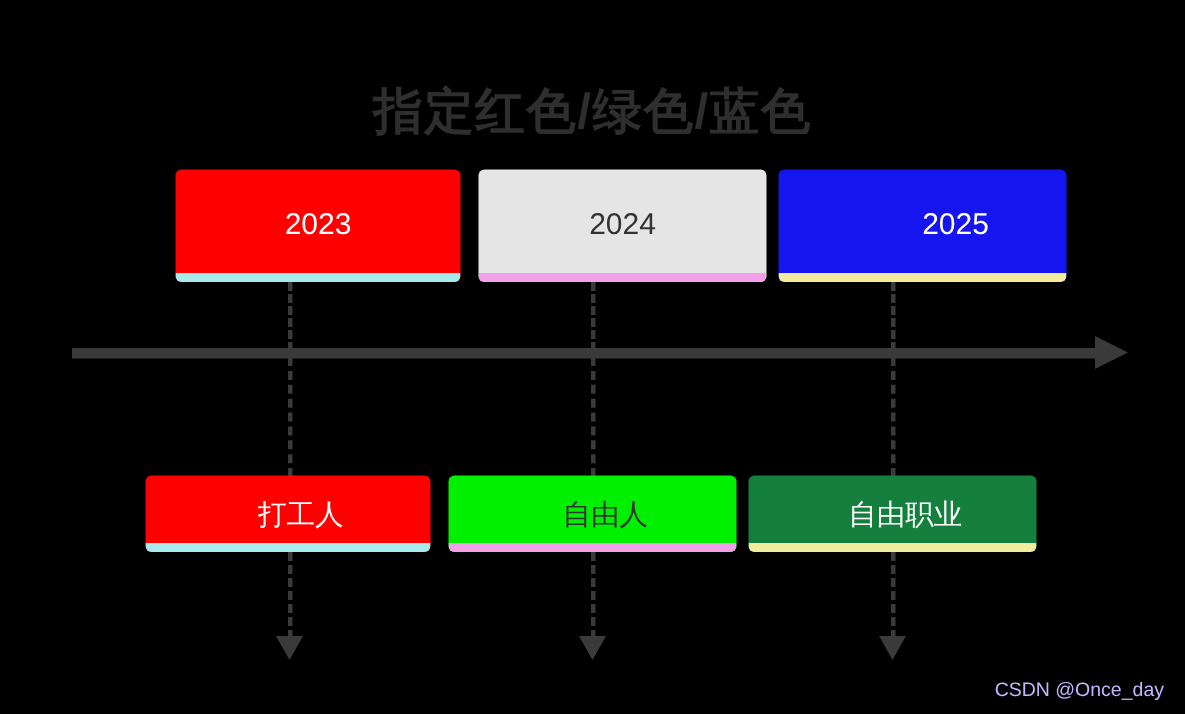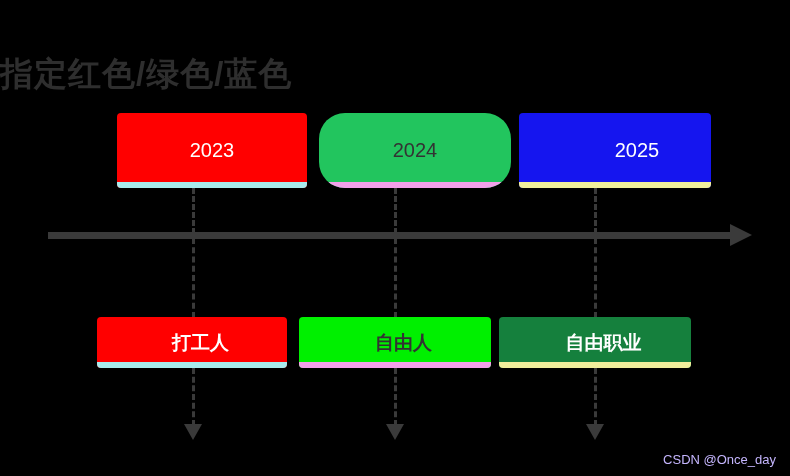--- a/index.html
+++ b/index.html
@@ -17,21 +17,21 @@
     background: #000000;
     overflow: hidden;
   }
 
   
   #title {
     position: absolute;
     left: 0;
     top: 52px;
     width: 790px;
-    text-align: left;
+    text-align: center;
     font-size: 33px;
     font-weight: bold;
     color: #2e2e2e;
     letter-spacing: 1px;
     white-space: nowrap;
     user-select: none;
   }
 
   
   #axis-line {
@@ -92,21 +92,21 @@
   }
   .card .accent-bar {
     position: absolute;
     left: 0;
     right: 0;
     bottom: 0;
     height: 6px;
   }
 
   .row-top .card-label  { font-size: 20px; font-weight: normal; }
-  .row-bot .card-label  { font-size: 19px; font-weight: bold; padding-left: 17px; }
+  .row-bot .card-label  { font-size: 19px; font-weight: normal; padding-left: 17px; }
 
   
   .row-top { top: 113px; height: 75px; margin-left: 20px; }
   
   .row-bot { top: 317px; height: 51px; }
 
   .col-1 { left: 97px;  width: 190px; }
   .col-2 { left: 299px; width: 192px; }
   .col-3 { left: 499px; width: 192px; }
 
@@ -145,21 +145,21 @@
 
   <div class="down-arrow" style="left: 184px; border-top-color: rgb(58, 58, 58);"></div>
   <div class="down-arrow" style="left: 386px; border-top-color: rgb(58, 58, 58);"></div>
   <div class="down-arrow" style="left: 586px; border-top-color: rgb(58, 58, 58);"></div>
 
   <div class="card row-top col-1" style="background: rgb(255, 0, 0);">
     <span class="card-label" style="color: rgb(255, 255, 255);">2023</span>
     <span class="accent-bar" style="background: rgb(168, 235, 237);"></span>
   </div>
 
-  <div class="card row-top col-2" style="background: #22c55e; border-radius: 26px;">
+  <div class="card row-top col-2" style="background: #e5e5e5;">
     <span class="card-label" style="color: rgb(51, 51, 51);">2024</span>
     <span class="accent-bar" style="background: rgb(243, 160, 234);"></span>
   </div>
 
   <div class="card row-top col-3" style="background: rgb(21, 21, 239);">
     <span class="card-label" style="color: rgb(255, 255, 255); padding-left: 44px;">2025</span>
     <span class="accent-bar" style="background: rgb(240, 238, 156);"></span>
   </div>
 
   <div class="card row-bot col-1" style="background: rgb(255, 0, 0);">

